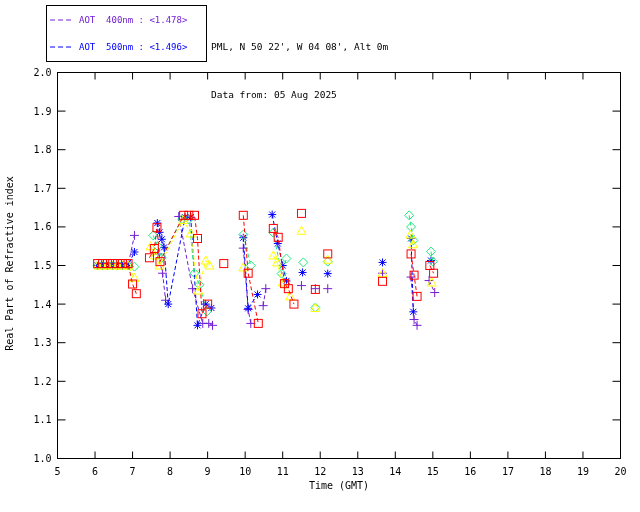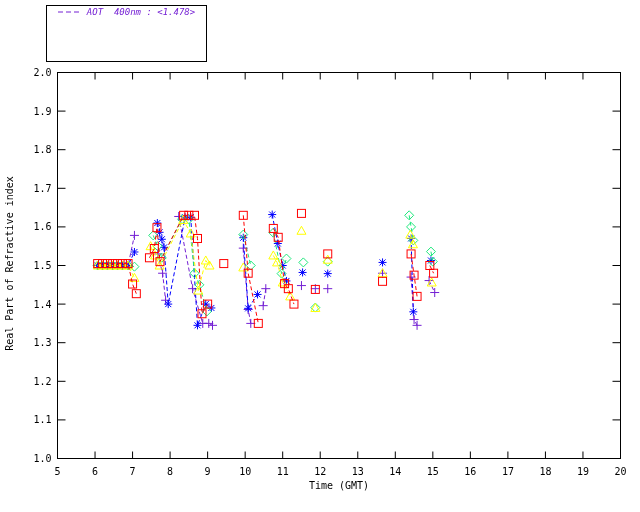--- a/index.html
+++ b/index.html
@@ -4,23 +4,22 @@
 <style>
   html,body{margin:0;padding:0;background:#fff;}
   .stage{
     position:relative;width:640px;height:512px;background:#ffffff;overflow:hidden;
     font-family:"DejaVu Sans Mono", monospace;
   }
   .plot-svg{position:absolute;left:0;top:0;width:640px;height:512px;}
   .legend-box{
     position:absolute;left:46px;top:5px;width:161px;height:57px;
     border:1px solid #000;background:#fff;box-sizing:border-box;
-    display:flex;flex-direction:row;justify-content:space-around;
+    display:flex;flex-direction:column;justify-content:space-around;
     padding:1px 3px;
-    font-style:italic;
   }
   .legend-row{display:flex;align-items:center;height:10px;}
   .legend-line{flex:0 0 24px;margin-right:5px;}
   .legend-label{font-size:9px;line-height:10px;white-space:pre;letter-spacing:0px;}
   .hdr{
     position:absolute;left:211px;top:7px;color:#000;font-size:9.5px;line-height:16px;white-space:pre;
   }
   .xlabel{
     position:absolute;left:0;top:480px;width:678px;text-align:center;
     font-size:10px;color:#000;
@@ -323,18 +322,28 @@
       </g>
     </svg>
 
   <div class="legend-box" id="legend">
       <div class="legend-row">
         <svg class="legend-line" width="24" height="4" viewBox="0 0 24 4">
           <line x1="0" y1="2" x2="24" y2="2" stroke="#7420D4" stroke-width="1" stroke-dasharray="5,3"></line>
         </svg>
         <span class="legend-label" style="color:#7420D4">AOT  400nm : &lt;1.478&gt;</span>
       </div>
+      <div class="legend-row">
+        <svg class="legend-line" width="24" height="4" viewBox="0 0 24 4">
+          <line x1="0" y1="2" x2="24" y2="2" stroke="#0000FF" stroke-width="1" stroke-dasharray="5,3"></line>
+        </svg>
+        <span class="legend-label" style="color:#0000FF">AOT  500nm : &lt;1.496&gt;</span>
+      </div>
     </div>
 
+  <div class="hdr">
+    <div>PML, N 50 22', W 04 08', Alt 0m</div>
+    <div>Data from: 05 Aug 2025</div>
+  </div>
 
   <div class="xlabel">Time (GMT)</div>
   <div class="ylabel">Real Part of Refractive index</div>
 </div>
 
 </body></html>

